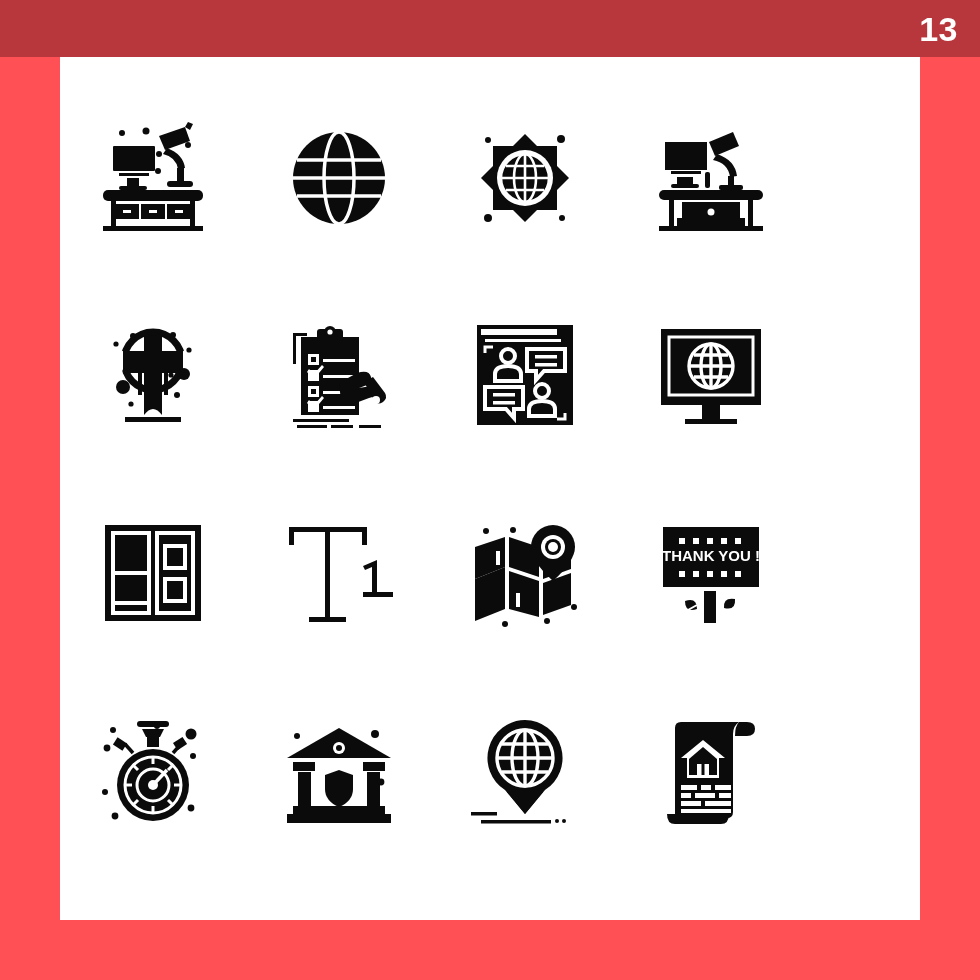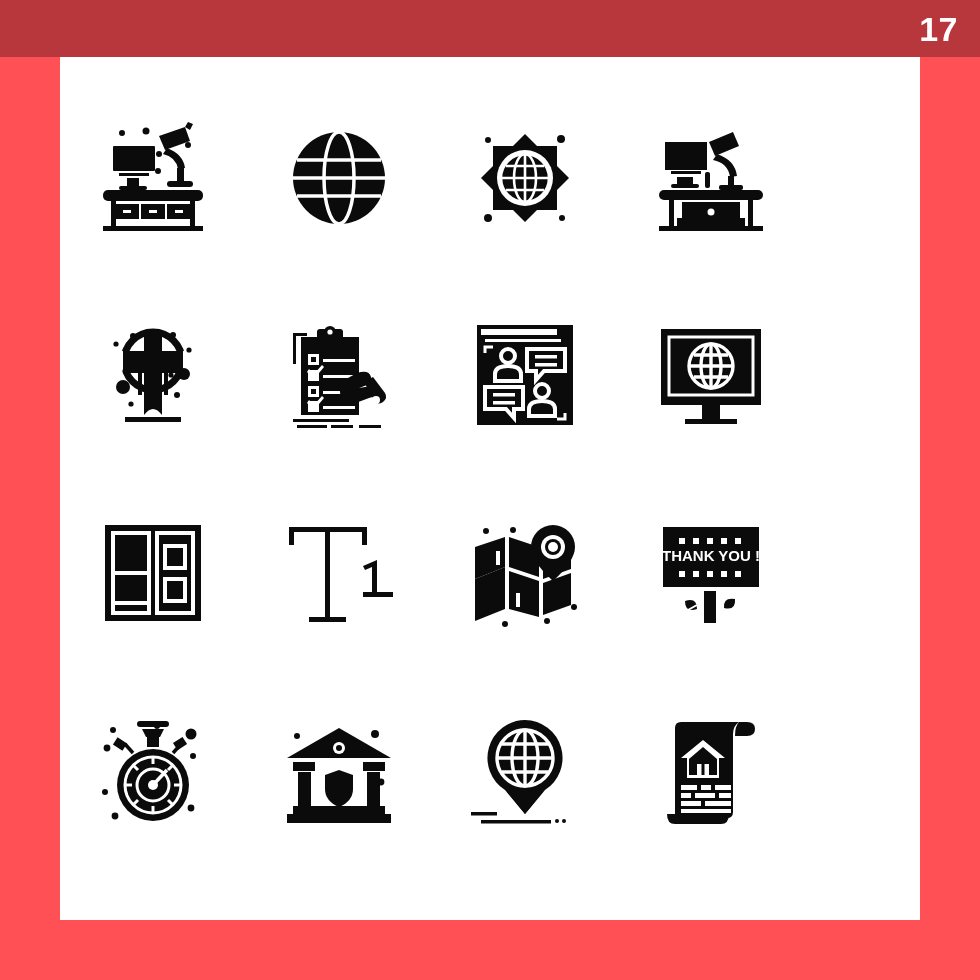--- a/index.html
+++ b/index.html
@@ -92,21 +92,21 @@
   }
   .ico { fill: #0b0b0b; }
 </style>
 </head>
 <body>
 
 <div class="page">
 
   <div class="header">
     <div class="header-red">
-      <span class="header-count">17</span>
+      <span class="header-count">13</span>
     </div>
   </div>
 
   <div class="card">
     <div class="grid">
 
       <div class="cell">
         <svg viewBox="0 0 128 128">
           <g class="ico">
             <rect x="24" y="32" width="42" height="25" rx="1"></rect>

